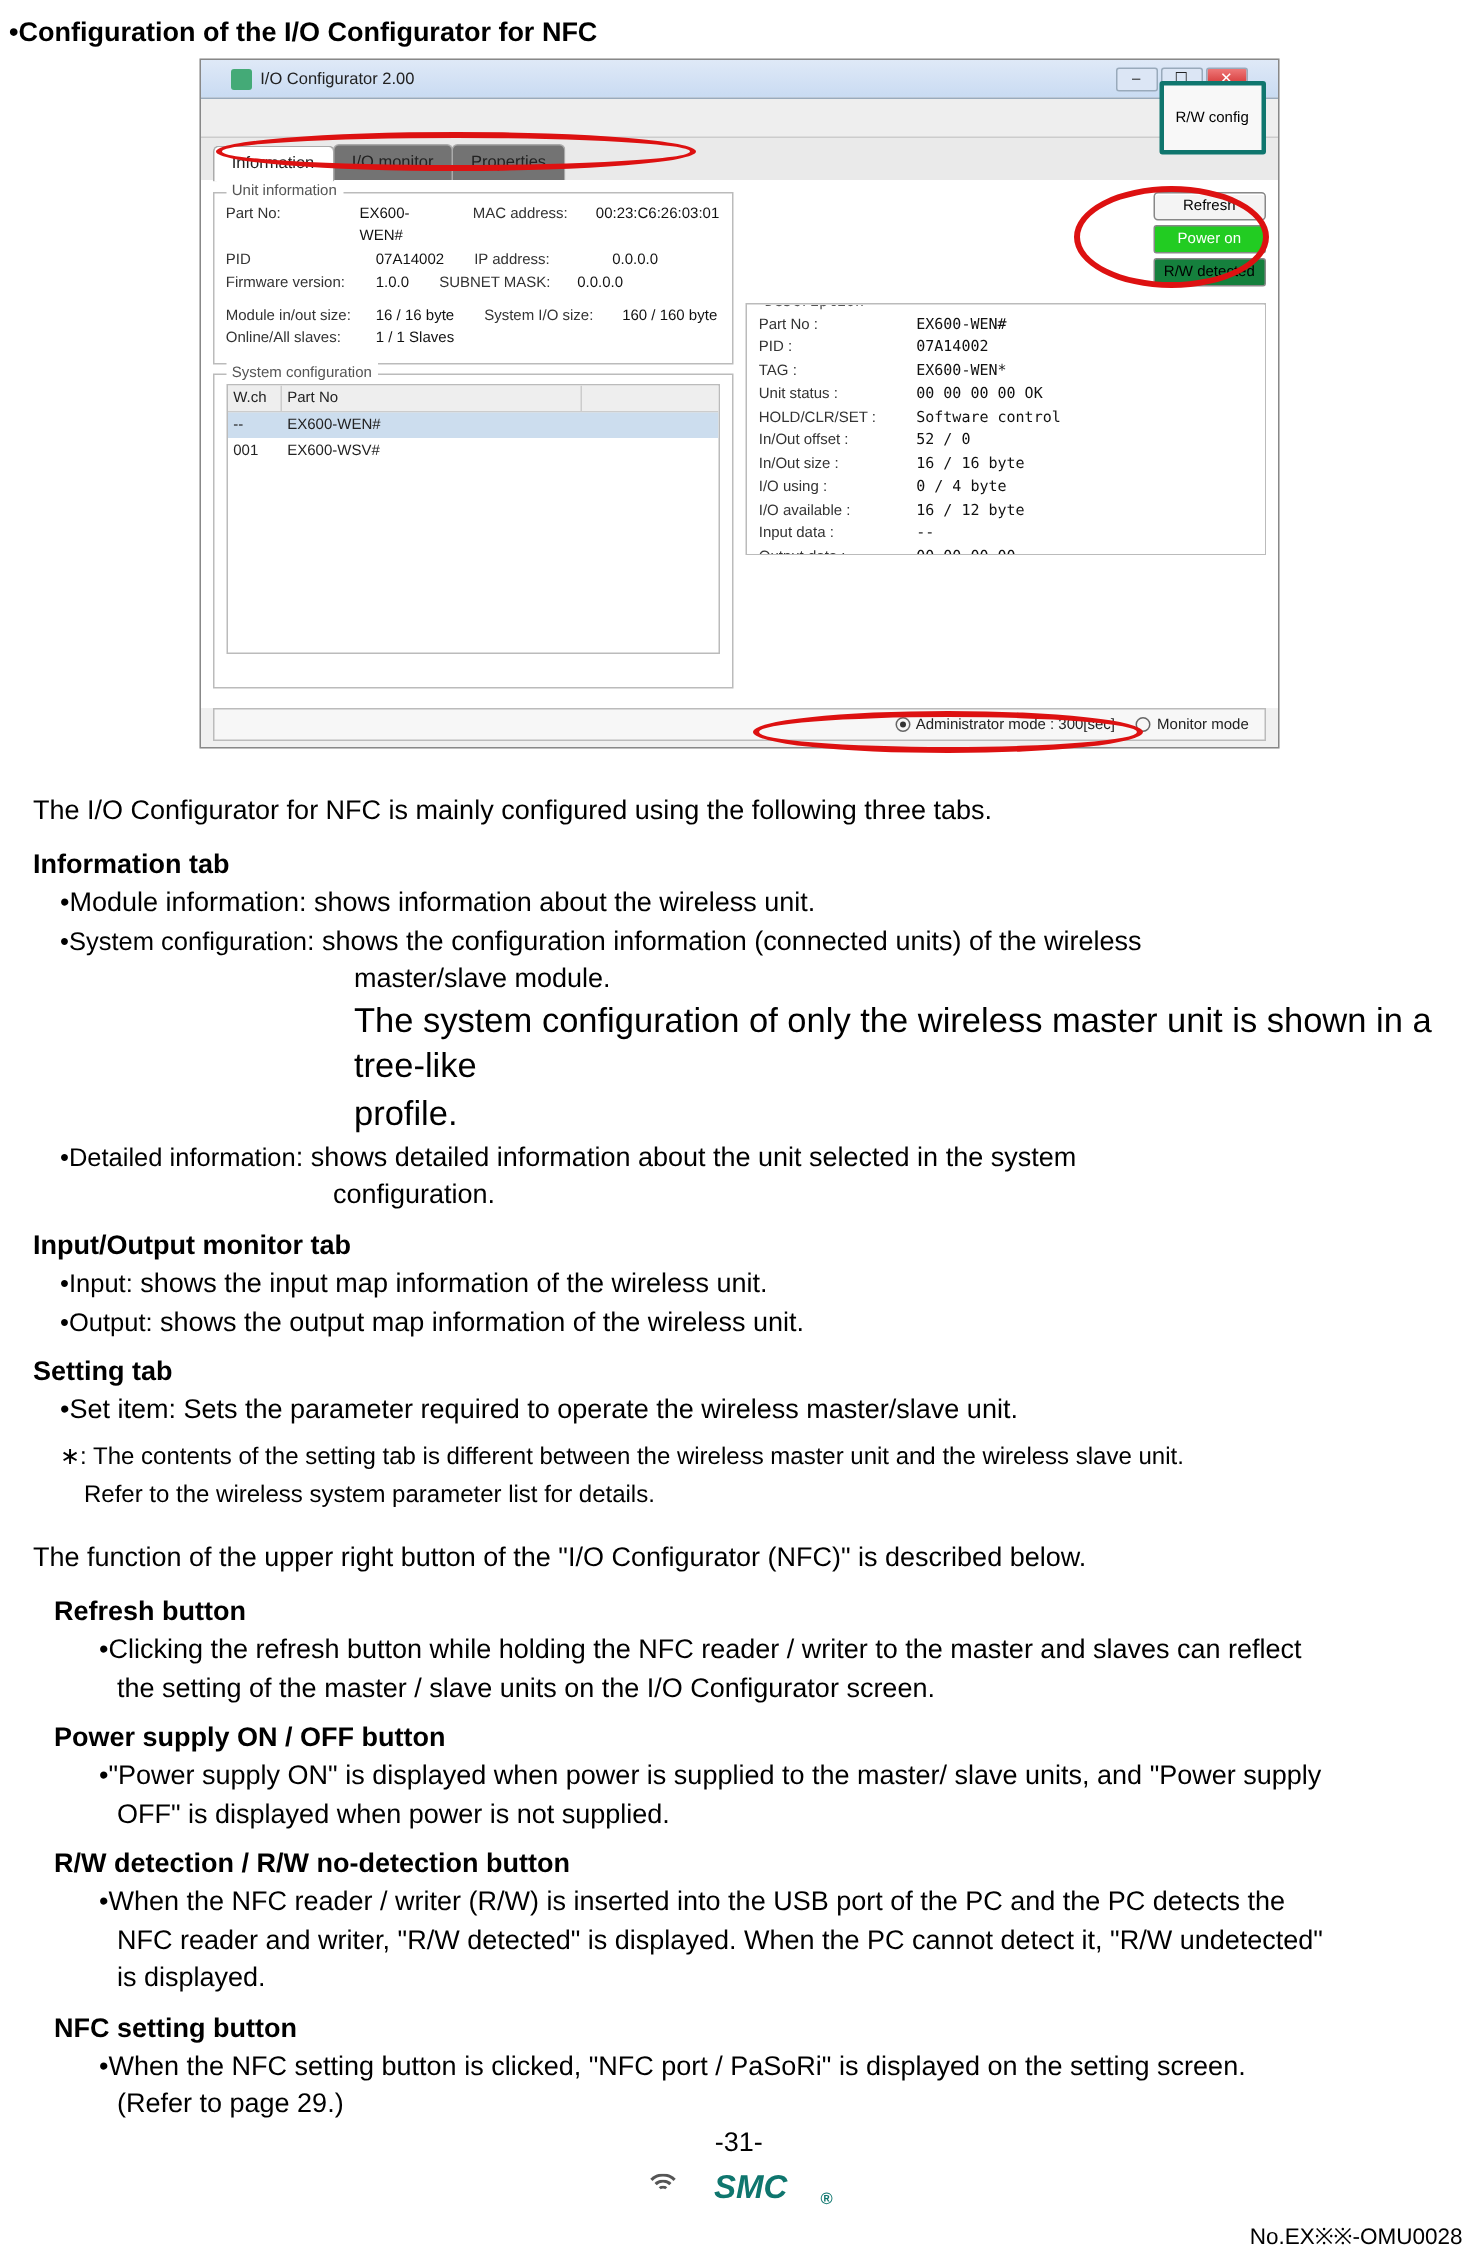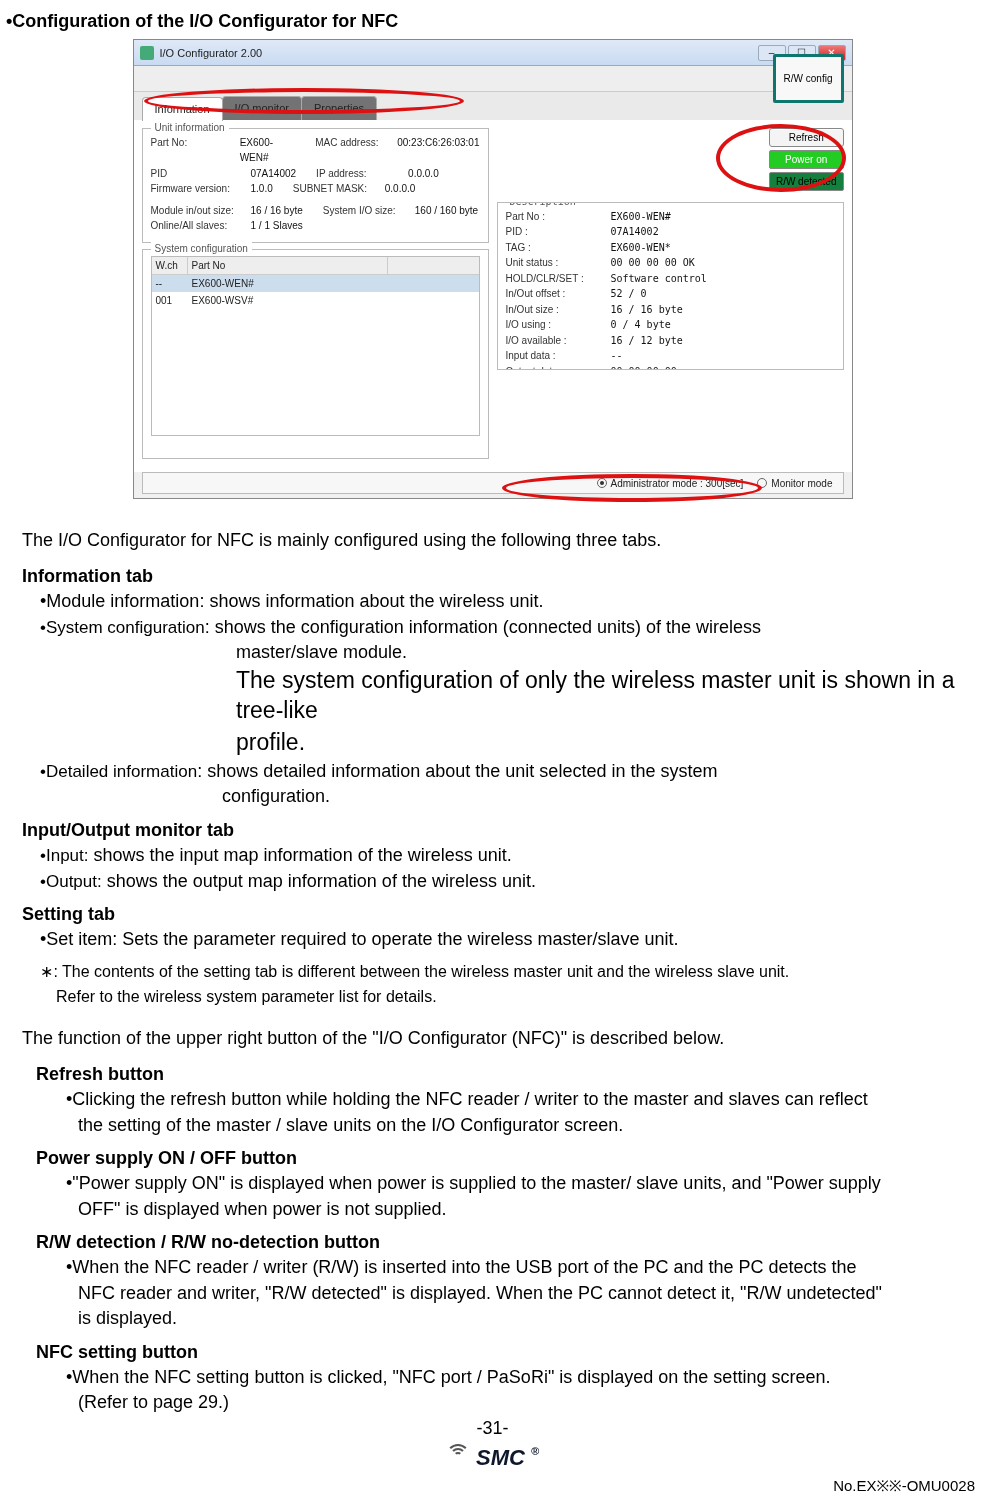--- a/index.html
+++ b/index.html
@@ -25,21 +25,21 @@
       text-align: left;
       font-size: 11px;
       color: #222;
     }
     .titlebar {
       background: linear-gradient(#dfe9f7, #c9dbf2);
       height: 26px;
       display: flex;
       align-items: center;
       justify-content: space-between;
-      padding: 0 6px;
+      padding: 0 20px;
       border-bottom: 1px solid #9ab;
     }
     .titlebar-left { display: flex; align-items: center; gap: 6px; }
     .app-icon { width: 14px; height: 14px; background: #4a7; border-radius: 2px; }
     .win-btns { display: flex; gap: 2px; }
     .win-btn { width: 28px; height: 16px; background: #dce6f5; border: 1px solid #9ab; border-radius: 2px; display:flex; align-items:center; justify-content:center; font-size:10px; }
     .win-btn.close { background: linear-gradient(#e77, #c22); color:#fff; }
     .toolbar { height: 26px; display: flex; justify-content: flex-end; align-items: center; padding-right: 8px; border-bottom: 1px solid #ccc; background:#eee; }
     .rw-config-btn { font-size:10px; padding:16px 8px; border:3px solid #0f766e; background:#f8f8f8; border-radius:2px; }
     .tabs { display: flex; padding: 4px 8px 0; gap:0; background:#eaeaea; }
@@ -82,21 +82,21 @@
     .doc .section-h { font-weight:bold; font-size:18px; margin: 10px 0 2px 16px; }
     .doc .bullet { margin-left: 34px; font-size:18px; text-indent:-10px; padding-left:10px; }
     .doc .sub { margin-left: 230px; font-size:18px; }
     .doc .sub2 { margin-left: 230px; font-size:23px; }
     .doc .note { margin: 10px 0 4px 34px; font-size:16px; }
     .doc .note2 { margin-left: 50px; font-size:16px; }
     .doc .subbul { margin-left:60px; font-size:18px; text-indent:-10px; padding-left:10px; }
     .doc .subbul-cont { margin-left:72px; font-size:18px; }
     .page-num { text-align:center; margin-top:14px; font-size:18px; }
     .logo-wrap { text-align:center; margin-top:4px; }
-    .logo { display:inline-flex; align-items:flex-start; gap:6px; font-style:italic; font-weight:bold; font-size:22px; color:#0f172a; }
+    .logo { display:inline-flex; align-items:flex-end; gap:22px; font-style:italic; font-weight:bold; font-size:22px; color:#0f766e; }
     .logo-arc { width:24px; height:24px; position:relative; }
     .logo-arc span { position:absolute; border:2px solid #555; border-color:#555 transparent transparent transparent; border-radius:50%; }
     .logo-arc .a1{ inset:0; } .logo-arc .a2{ inset:4px; } .logo-arc .a3{ inset:8px; }
     .doc-no { text-align:right; font-size:15px; margin-top:18px; padding-right:4px; }
     .inline-sm { font-size:17px; }
   </style>
 </head>
 <body>
 
 <div class="page-title">•Configuration of the I/O Configurator for NFC</div>

